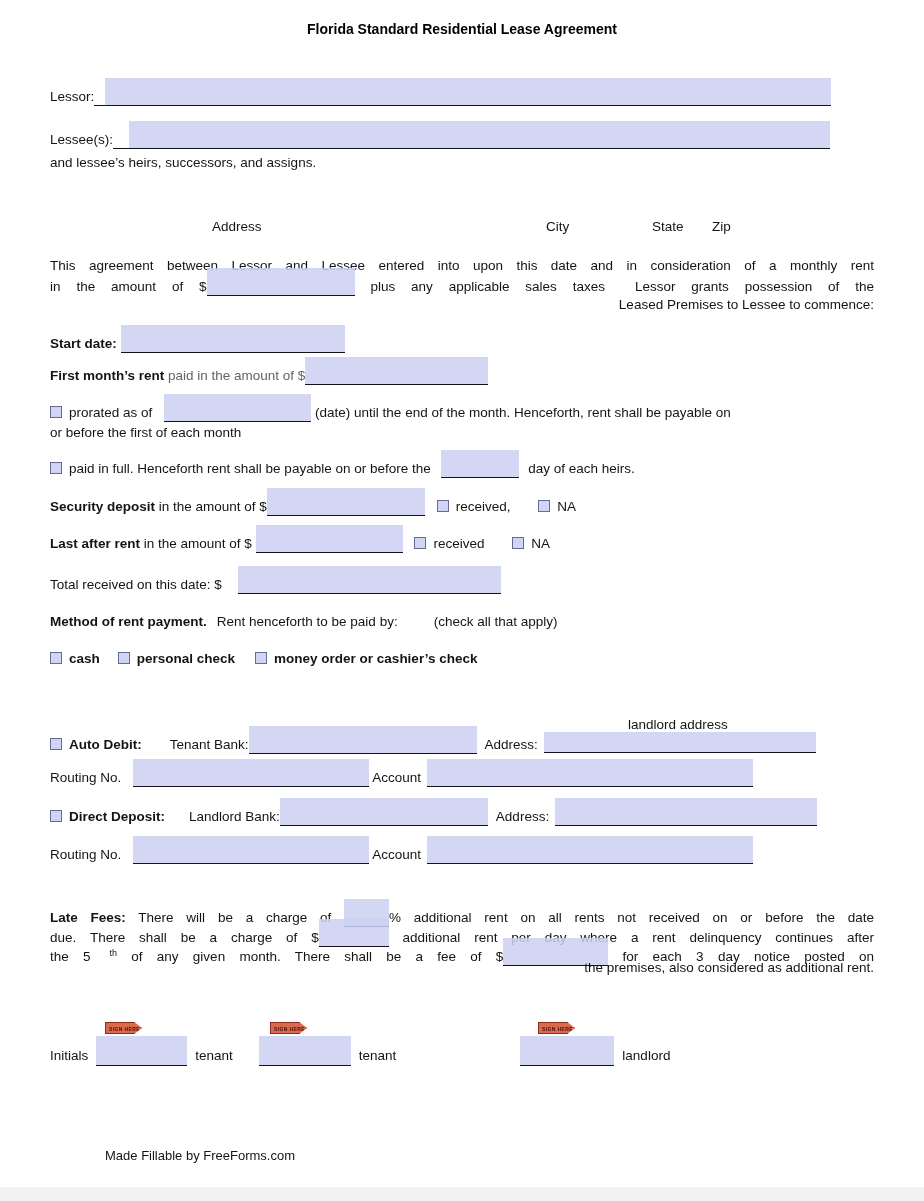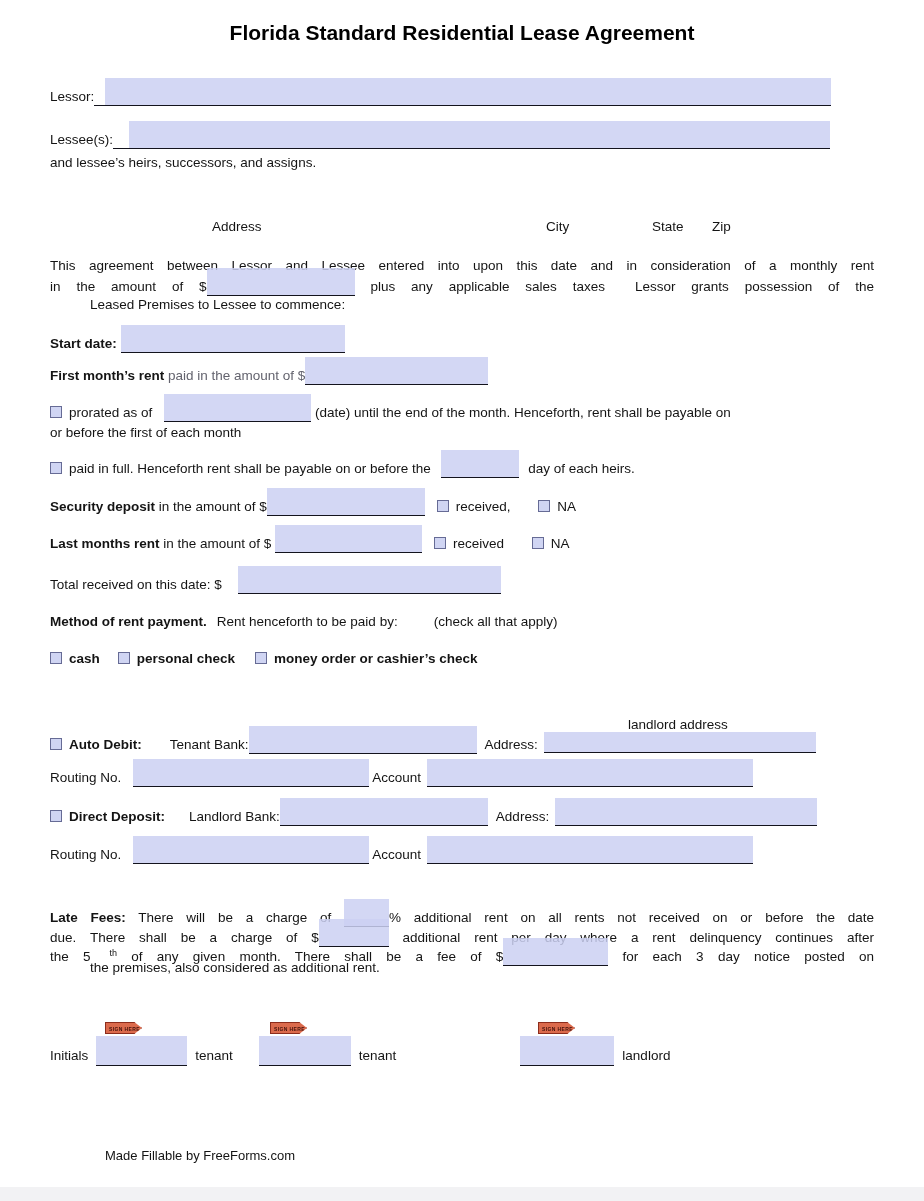--- a/index.html
+++ b/index.html
@@ -3,25 +3,25 @@
 <meta charset="utf-8">
 <style>
   html,body { margin:0; padding:0; background:#ffffff; }
   .page {
     position:relative; width:924px; height:1201px; background:#ffffff;
     font-family:"Liberation Sans","DejaVu Sans",sans-serif;
     font-size:13.5px; color:#141414; overflow:hidden;
   }
   .title {
     position:absolute; top:21px; left:0; width:924px; text-align:center;
-    font-size:21px; font-weight:bold; color:#000;
+    font-size:14px; font-weight:bold; color:#000;
   }
   .row { position:absolute; left:50px; width:824px; line-height:20px; white-space:nowrap; }
   .jline { white-space:normal; text-align:justify; text-align-last:justify; }
-  .jline-left { white-space:normal; text-align:left;margin-left:40px; }
+  .jline-left { white-space:normal; text-align:right; }
   b { font-weight:bold; }
   .faded { color:#63636e; }
   sup { font-size:9px; vertical-align:super;padding-left:19px; }
   
   .f {
     display:inline-block; height:27px; vertical-align:-5px;
     background:rgba(203,208,242,0.85);
     border-bottom:1.5px solid #13131d;
   }
   .f.tall { height:29px; vertical-align:-6px; }
@@ -76,21 +76,21 @@
 
   <div class="row" style="top:357px"><b>First month’s rent</b> <span class="faded">paid in the amount of $</span><span class="f" style="width:183px"></span></div>
 
   <div class="row" style="top:394px"><span class="cb"></span><span>prorated as of</span><span class="f ml12" style="width:147px"></span> <span>(date) until the end of the month.  Henceforth, rent shall be payable on</span></div>
   <div class="row" style="top:423px"><span>or before the first of each month</span></div>
 
   <div class="row" style="top:450px"><span class="cb"></span><span>paid in full.  Henceforth rent shall be payable on or before the</span> <span class="f ml6" style="width:78px"></span> <span class="ml6">day of each heirs.</span></div>
 
   <div class="row" style="top:488px"><b>Security deposit</b> <span>in the amount of $</span><span class="f" style="width:158px"></span> <span class="cb ml8"></span><span>received,</span> <span class="cb ml24"></span><span>NA</span></div>
 
-  <div class="row" style="top:525px"><b>Last months rent</b> <span>in the amount of $</span> <span class="f" style="width:147px"></span> <span class="cb ml8"></span><span>received</span> <span class="cb ml24"></span><span>NA</span></div>
+  <div class="row" style="top:525px"><b>Last after rent</b> <span>in the amount of $</span> <span class="f" style="width:147px"></span> <span class="cb ml8"></span><span>received</span> <span class="cb ml24"></span><span>NA</span></div>
 
   <div class="row" style="top:612px"><b>Method of rent payment.</b><span class="ml10">Rent henceforth to be paid by:</span><span class="ml36">(check all that apply)</span></div>
 
   <div class="row" style="top:566px"><span>Total received on this date: $</span><span class="f ml16" style="width:263px"></span></div>
 
   <div class="row" style="top:649px"><span class="cb"></span><b>cash</b><span class="cb ml18"></span><b>personal check</b><span class="cb ml20"></span><b>money order or cashier’s check</b></div>
 
 
   <div class="row" style="top:715px">
       <span class="abs" style="left:578px">landlord address</span>

